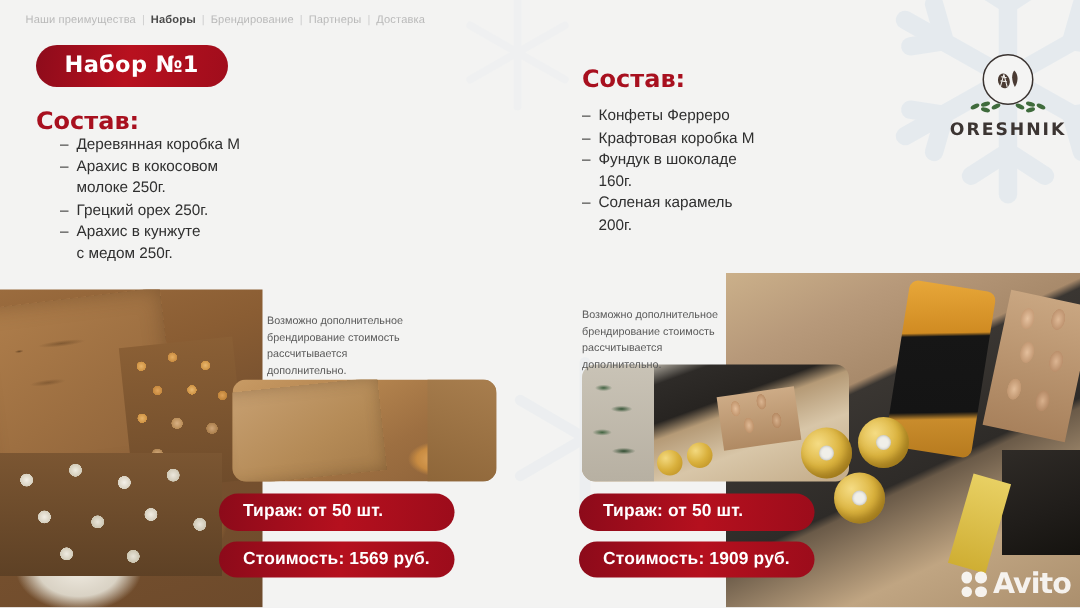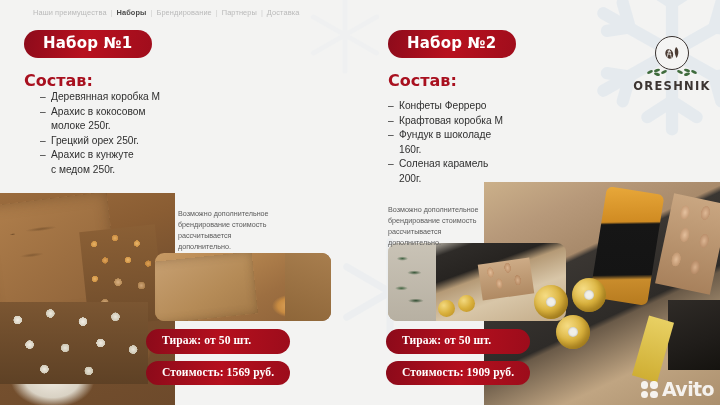--- a/index.html
+++ b/index.html
@@ -29,21 +29,20 @@
   .snow-a { top:-36px; left:584px; }
   .snow-b { top:232px; left:330px; opacity:.30; }
   .snow-c { top:-10px; left:300px; opacity:.18; }
 
   
   .topnav {
     position:absolute; top:0; left:0; right:0; height:26px;
     display:flex; align-items:center;
     padding-left:17px;
     z-index:9;
-    margin-left:16px;
   }
   .nav-list { display:flex; align-items:center; gap:0; }
   .nav-item {
     font-size:7.4px;
     color:#b9b9b9;
     letter-spacing:.1px;
     white-space:nowrap;
     line-height:1;
   }
   .nav-item.active { color:#4a4a4a; font-weight:bold; }
@@ -341,21 +340,21 @@
     display:block;
     background:linear-gradient(95deg,#8c0a1a 0%,#b5101e 52%,#9c0c1b 100%);
     color:#fff;
     border-radius:16px;
     font-size:11.6px;
     font-weight:bold;
     letter-spacing:.1px;
     padding:6px 16px 7px 16px;
     line-height:1;
     white-space:nowrap;
-    font-family:Liberation Serif, serif;
+    font-family:Liberation Sans, sans-serif;
   }
   .banner + .banner { margin-top:7px; }
 
   
   .avito {
     position:absolute;
     right:6px; bottom:6px;
     display:flex; align-items:center; gap:4px;
     z-index:20;
     opacity:.88;
@@ -494,21 +493,20 @@
 брендирование стоимость
 рассчитывается
 дополнительно.</div>
 
   <div class="banners banners-left">
     <span class="banner">Тираж: от 50 шт.</span>
     <span class="banner">Стоимость: 1569 руб.</span>
   </div>
 
   <div class="col col-right">
-    <div class="pill">Набор №2</div>
     <div class="compose compose-right">
       <div>
         <div class="compose-label">Состав:</div>
         <ul class="compose-list">
           <li>Конфеты Ферреро</li>
           <li>Крафтовая коробка М</li>
           <li>Фундук в шоколаде
 160г.</li>
           <li>Соленая карамель
 200г.</li>

